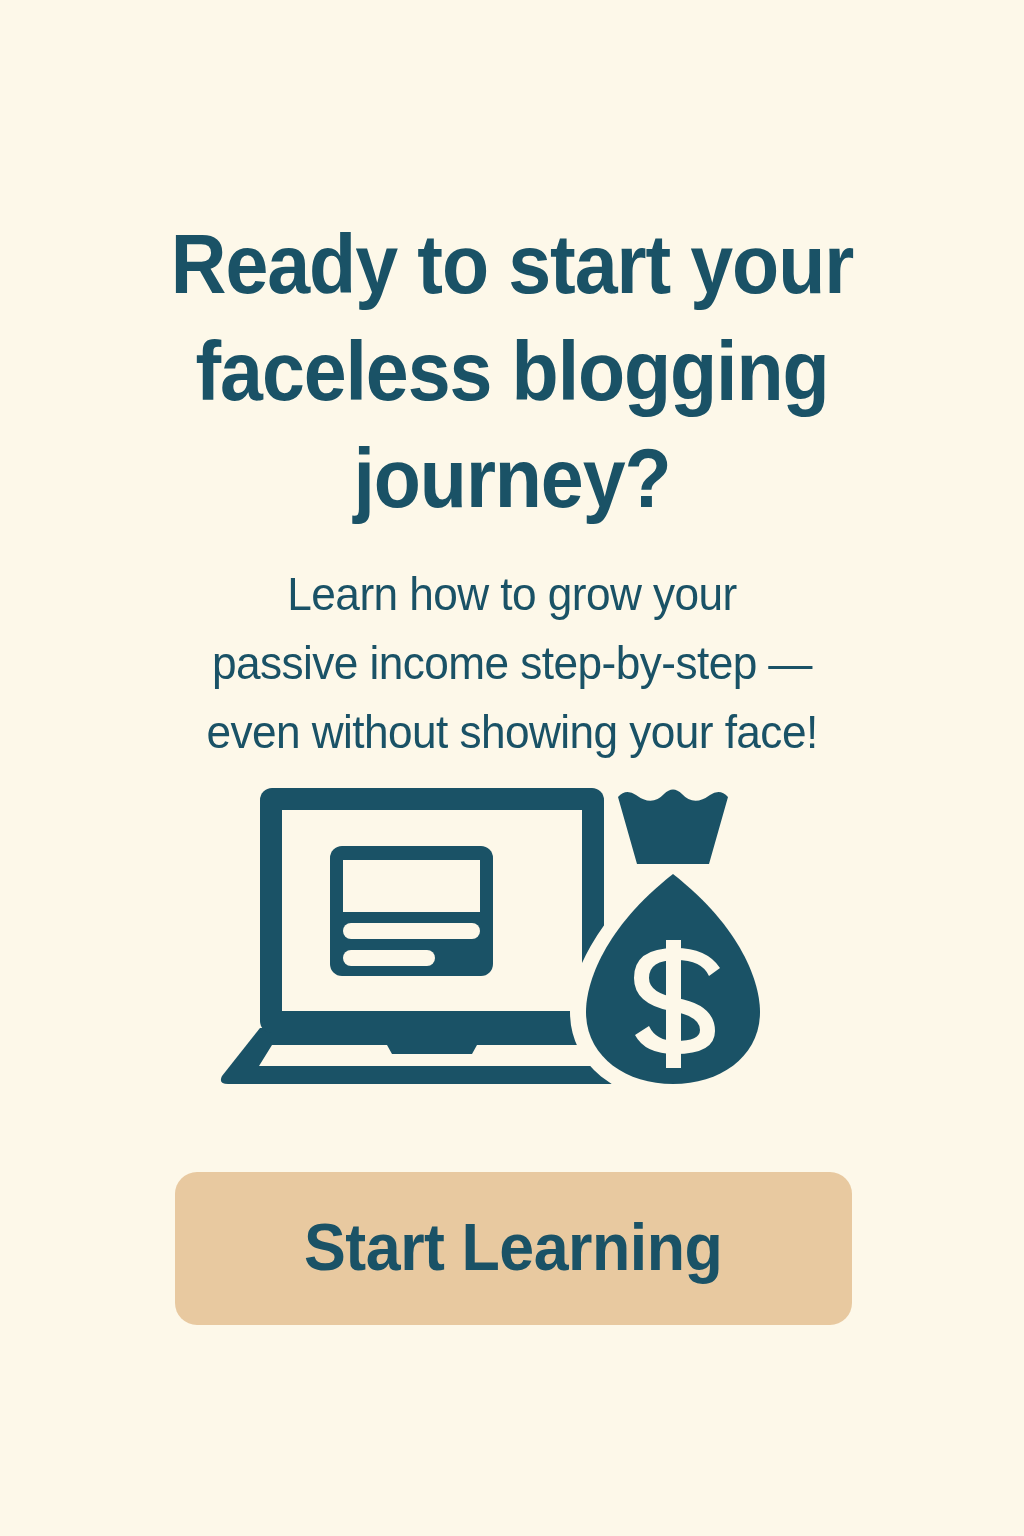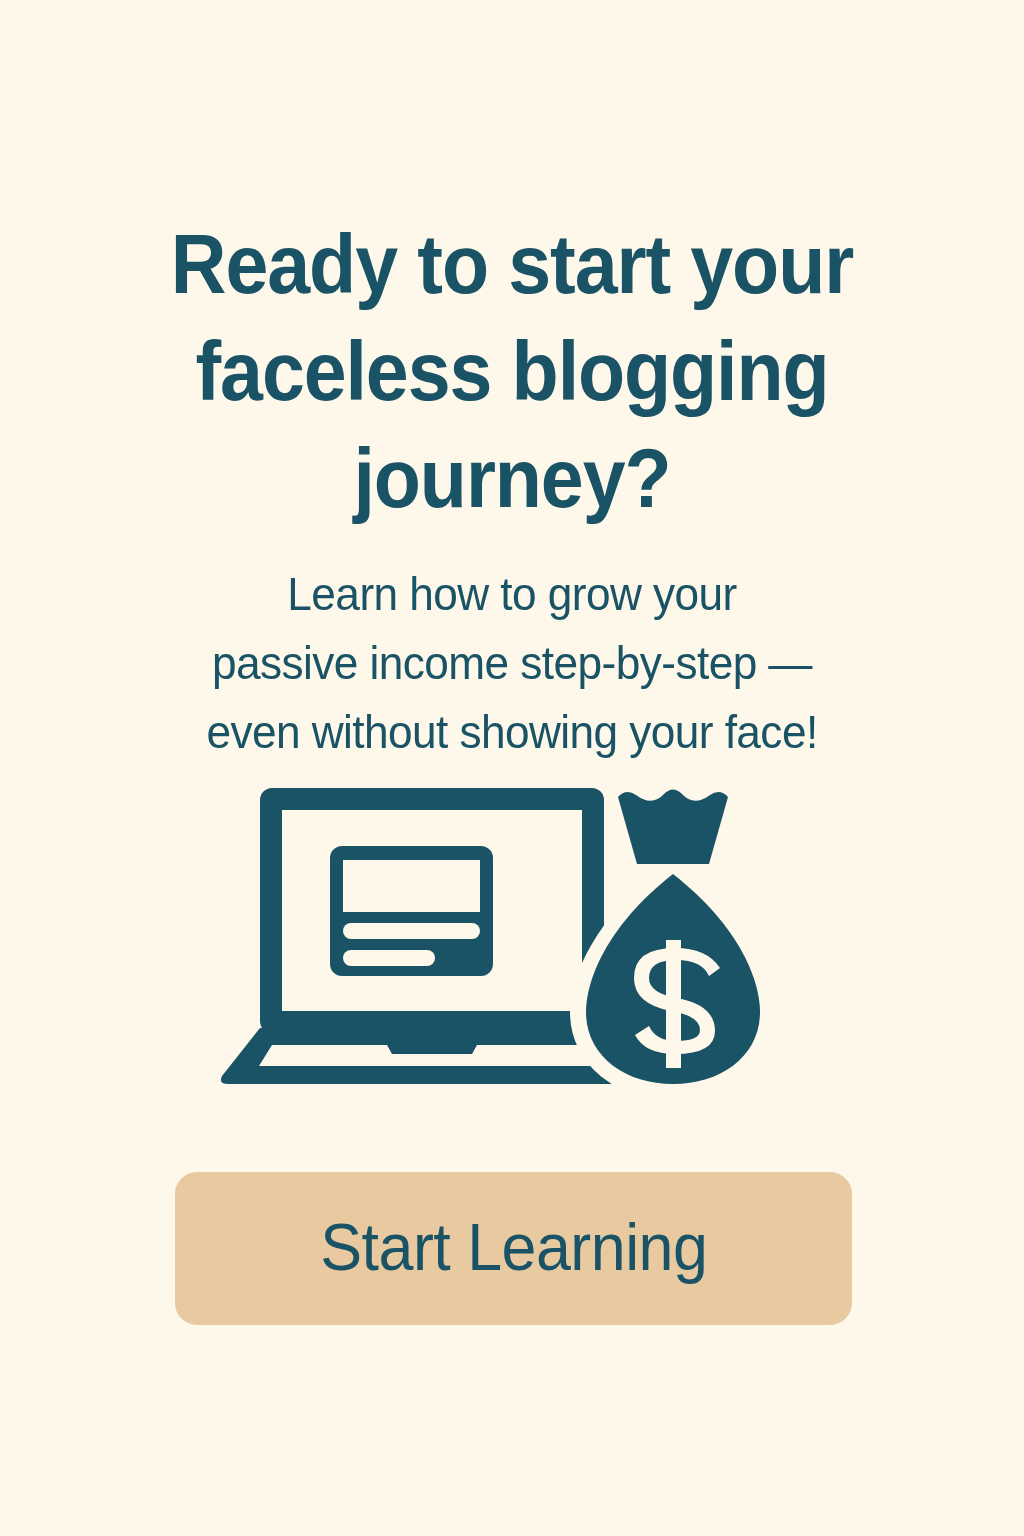--- a/index.html
+++ b/index.html
@@ -72,21 +72,21 @@
     position: absolute;
     left: 175px;
     top: 1172px;
     width: 677px;
     height: 153px;
     background: #E8C9A0;
     border: none;
     border-radius: 22px;
     color: #1A5266;
     font-family: "Liberation Sans", sans-serif;
-    font-weight: 400;
+    font-weight: 700;
     font-size: 66px;
     letter-spacing: -0.5px;
     display: flex;
     align-items: center;
     justify-content: center;
     padding: 0;
     cursor: pointer;
     box-sizing: border-box;
   }
   .cta-label {

